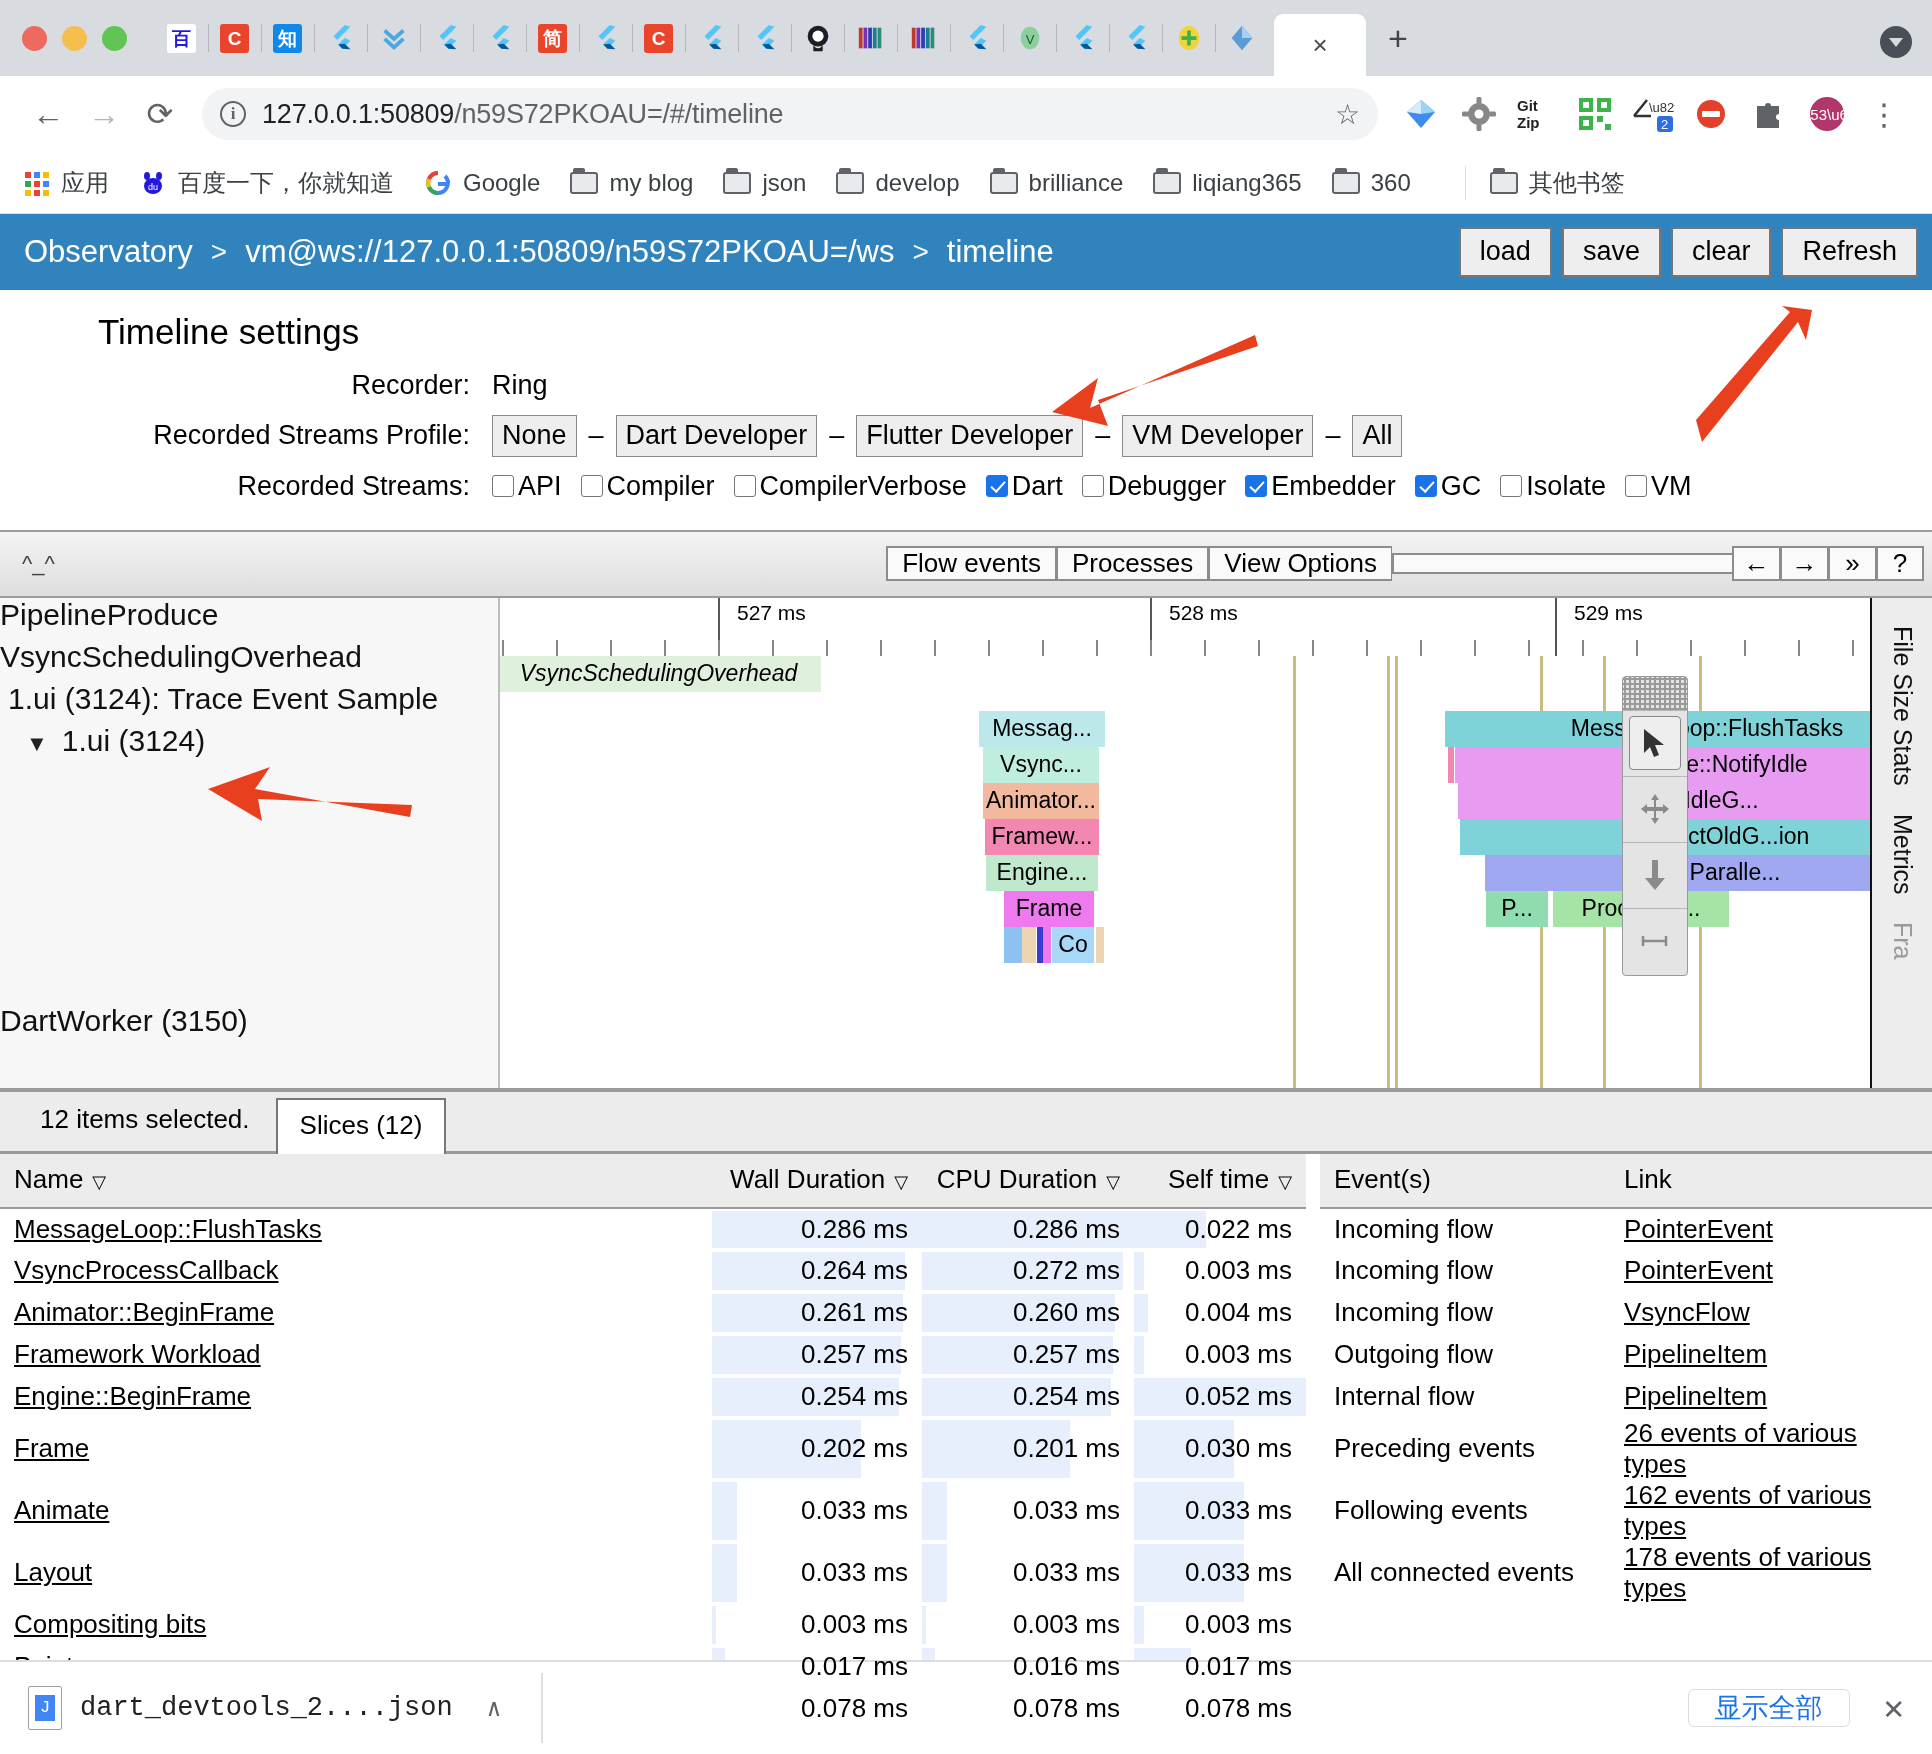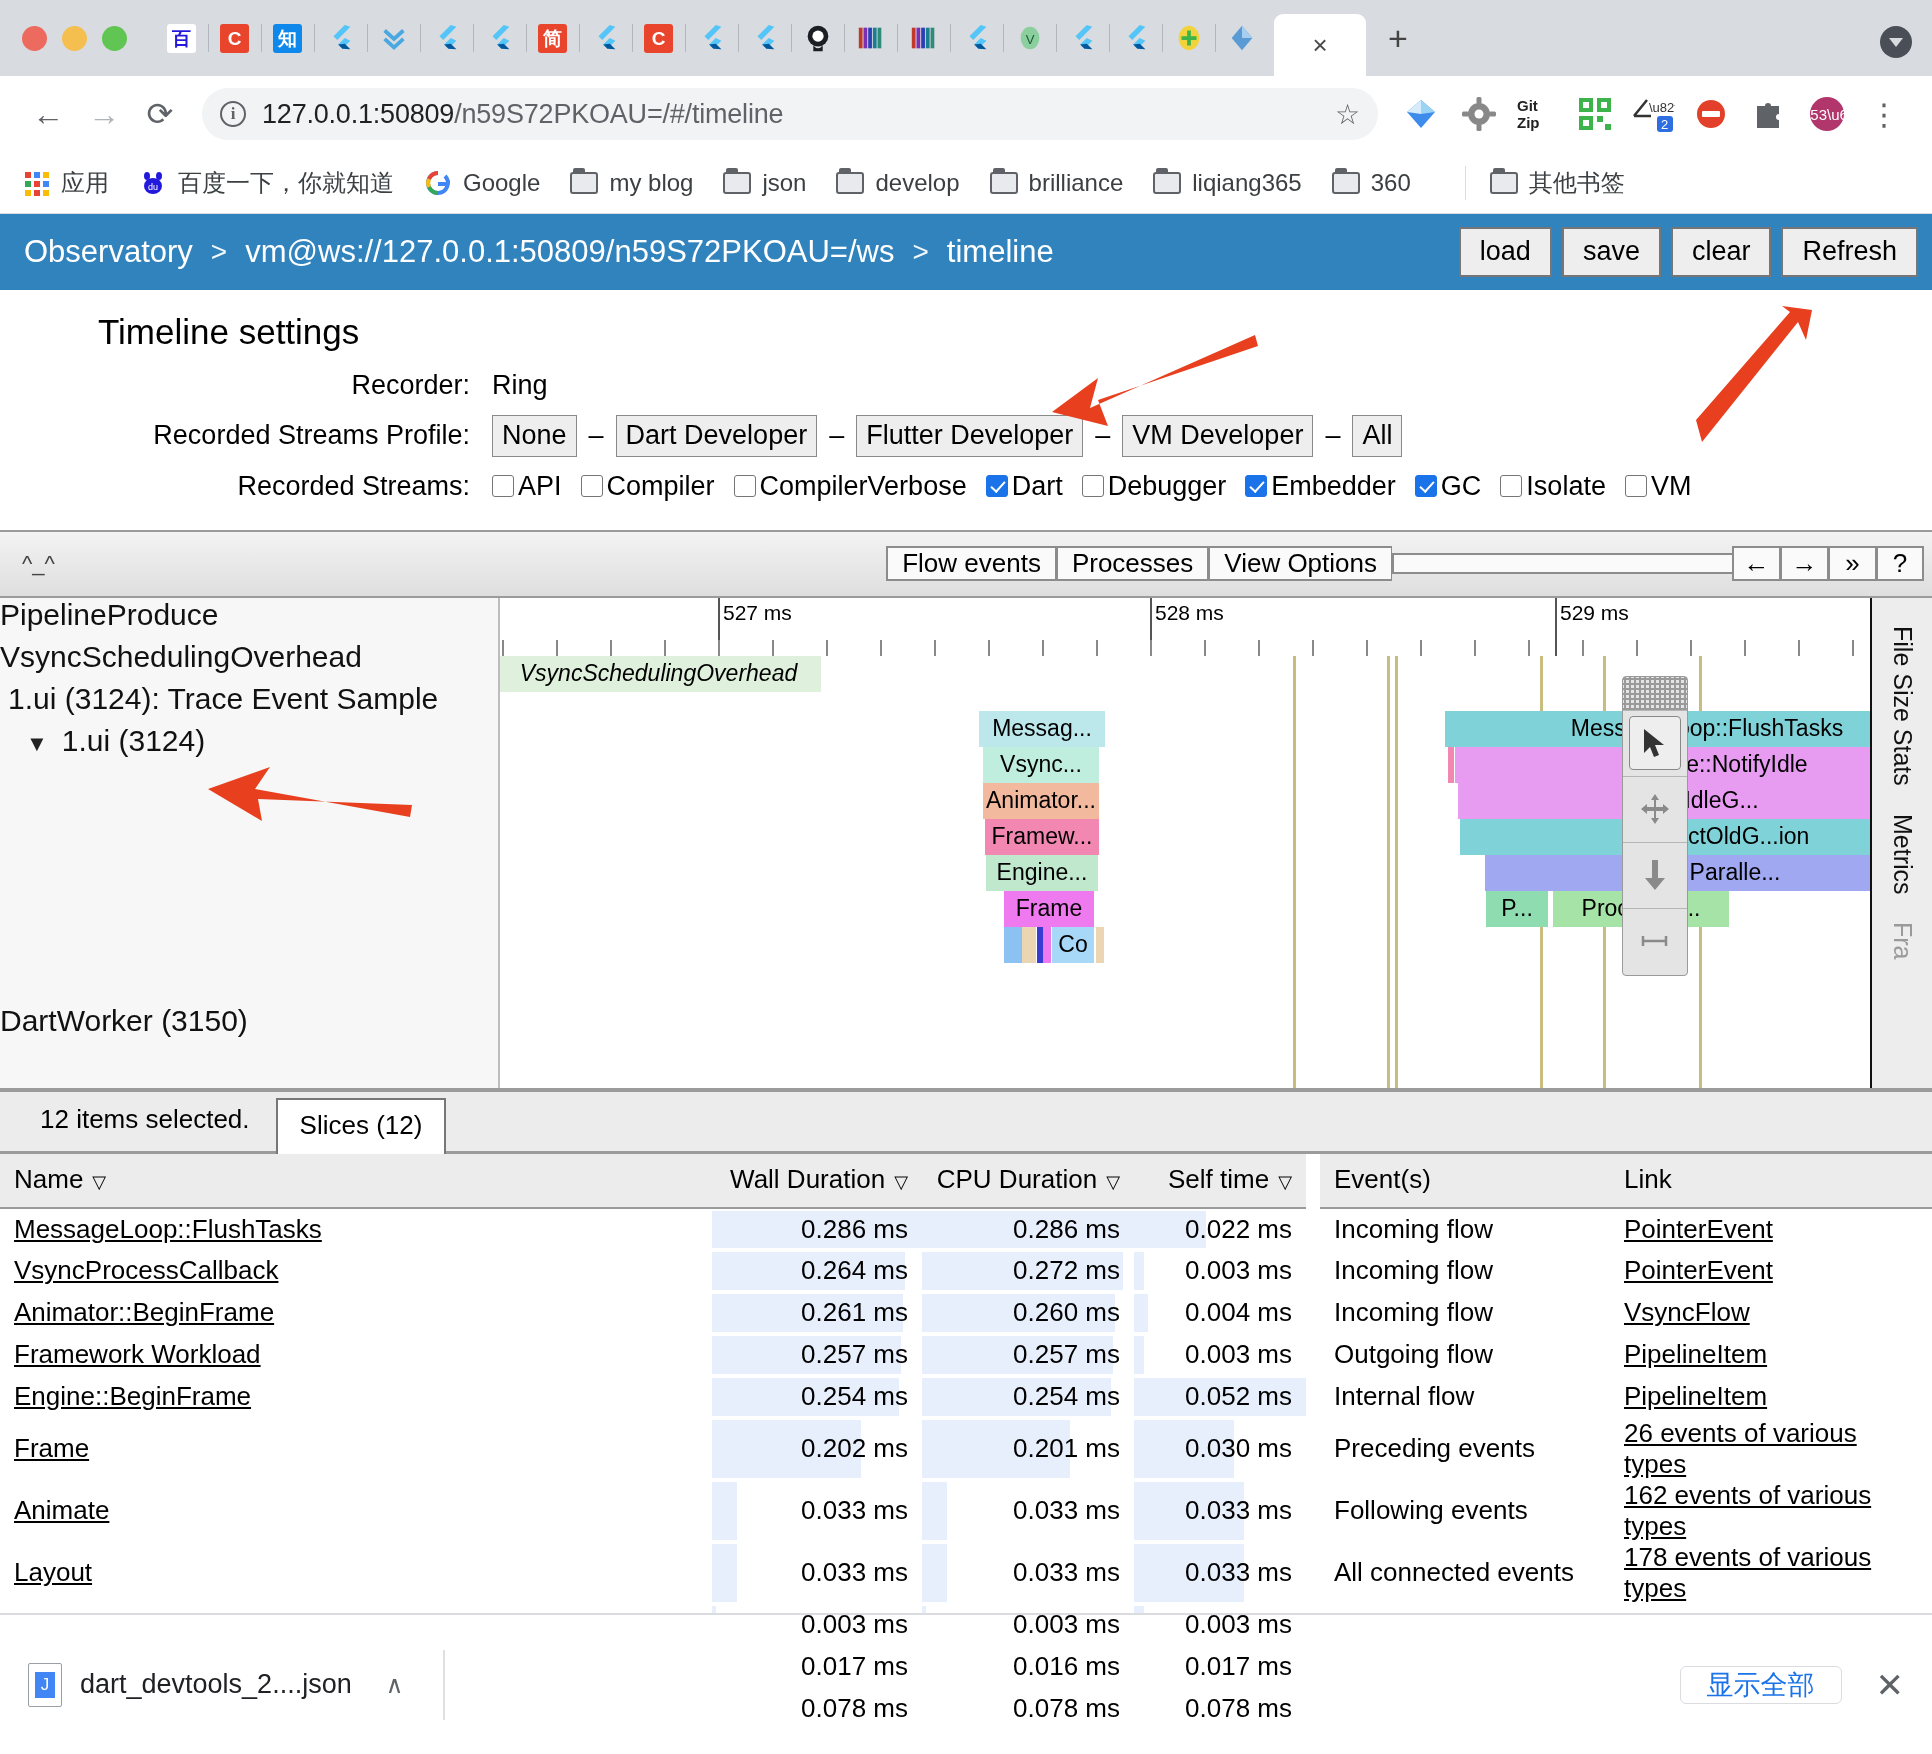--- a/index.html
+++ b/index.html
@@ -130,21 +130,21 @@
   .tarrow { width:48px; justify-content:center; }
 
   
   .trackwrap { display:flex; height:490px; background:#fff; position:relative; }
   .tracknames { width:498px; background:#f7f7f7; position:relative; overflow:hidden; }
   .tn-line { font-size:30px; color:#111; white-space:nowrap; line-height:1.0; }
   .tn-tri { display:inline-block; margin-right:14px; color:#222; font-size:22px; }
   .trackchart { flex:1; position:relative; background:#fff; border-left:2px solid #bdbdbd; overflow:hidden; }
   .ruler { height:58px; position:relative; border-bottom:0px; }
   .rtick { position:absolute; top:0; width:2px; height:58px; background:#555; }
-  .rlabel { position:absolute; top:3px; font-size:21px; color:#000; padding-left:5px; }
+  .rlabel { position:absolute; top:3px; font-size:21px; color:#000; padding-left:19px; }
   .minortick { position:absolute; bottom:0; width:1.5px; height:16px; background:#888; }
   .vline { position:absolute; top:58px; bottom:0; width:3px; background:#c8bd7e; }
   .slice {
     position:absolute; height:36px; display:flex; align-items:center; justify-content:center;
     font-size:23px; color:#000; overflow:hidden; white-space:nowrap;
   }
   .slice.ital { font-style:italic; }
 
   .cursorbox {
     position:absolute; width:66px; background:#e4e4e4; border:1px solid #9a9a9a;
@@ -184,22 +184,22 @@
   table.slices td { font-size:26px; color:#000; height:42px; padding:0 14px; vertical-align:middle; }
   td.name a { color:#000; text-decoration:underline; }
   td.num { text-align:right; position:relative; }
   .bar { position:absolute; left:0; top:2px; bottom:2px; background:#e8effc; z-index:0; }
   .numtxt { position:relative; z-index:1; }
   td.evt, td.lnk { padding-left:22px; }
   td.lnk a { color:#000; text-decoration:underline; }
 
   
   .dlbar {
-    position:absolute; left:0; bottom:0; width:1932px; height:141px; background:#fff;
-    border-top:2px solid #dadce0; display:flex; align-items:center; padding:0 28px;
+    position:absolute; left:0; bottom:0; width:1932px; height:94px; background:#fff;
+    border-top:2px solid #dadce0; display:flex; align-items:center; padding:0 28px;font-family:Liberation Mono, monospace;
   }
   .dlfile { display:flex; align-items:center; gap:18px; }
   .dlicon { width:34px; height:44px; background:#fff; border:1.5px solid #9aa0a6; border-radius:2px; position:relative; }
   .dlicon::after { content:"J"; position:absolute; left:6px; top:8px; width:20px; height:26px; background:#4285f4; color:#fff; font-size:17px; text-align:center; line-height:26px; }
   .dlname { font-size:27px; color:#202124; }
   .dlcaret { font-size:24px; color:#5f6368; margin-left:16px; }
   .dlsep { width:2px; height:70px; background:#e0e0e0; margin-left:40px; }
   .dlshowall { margin-left:auto; border:1.5px solid #dadce0; border-radius:6px; padding:0 26px; color:#1a73e8; font-size:27px; }
   .dlclose { font-size:34px; color:#5f6368; margin-left:34px; font-weight:300; }
 

